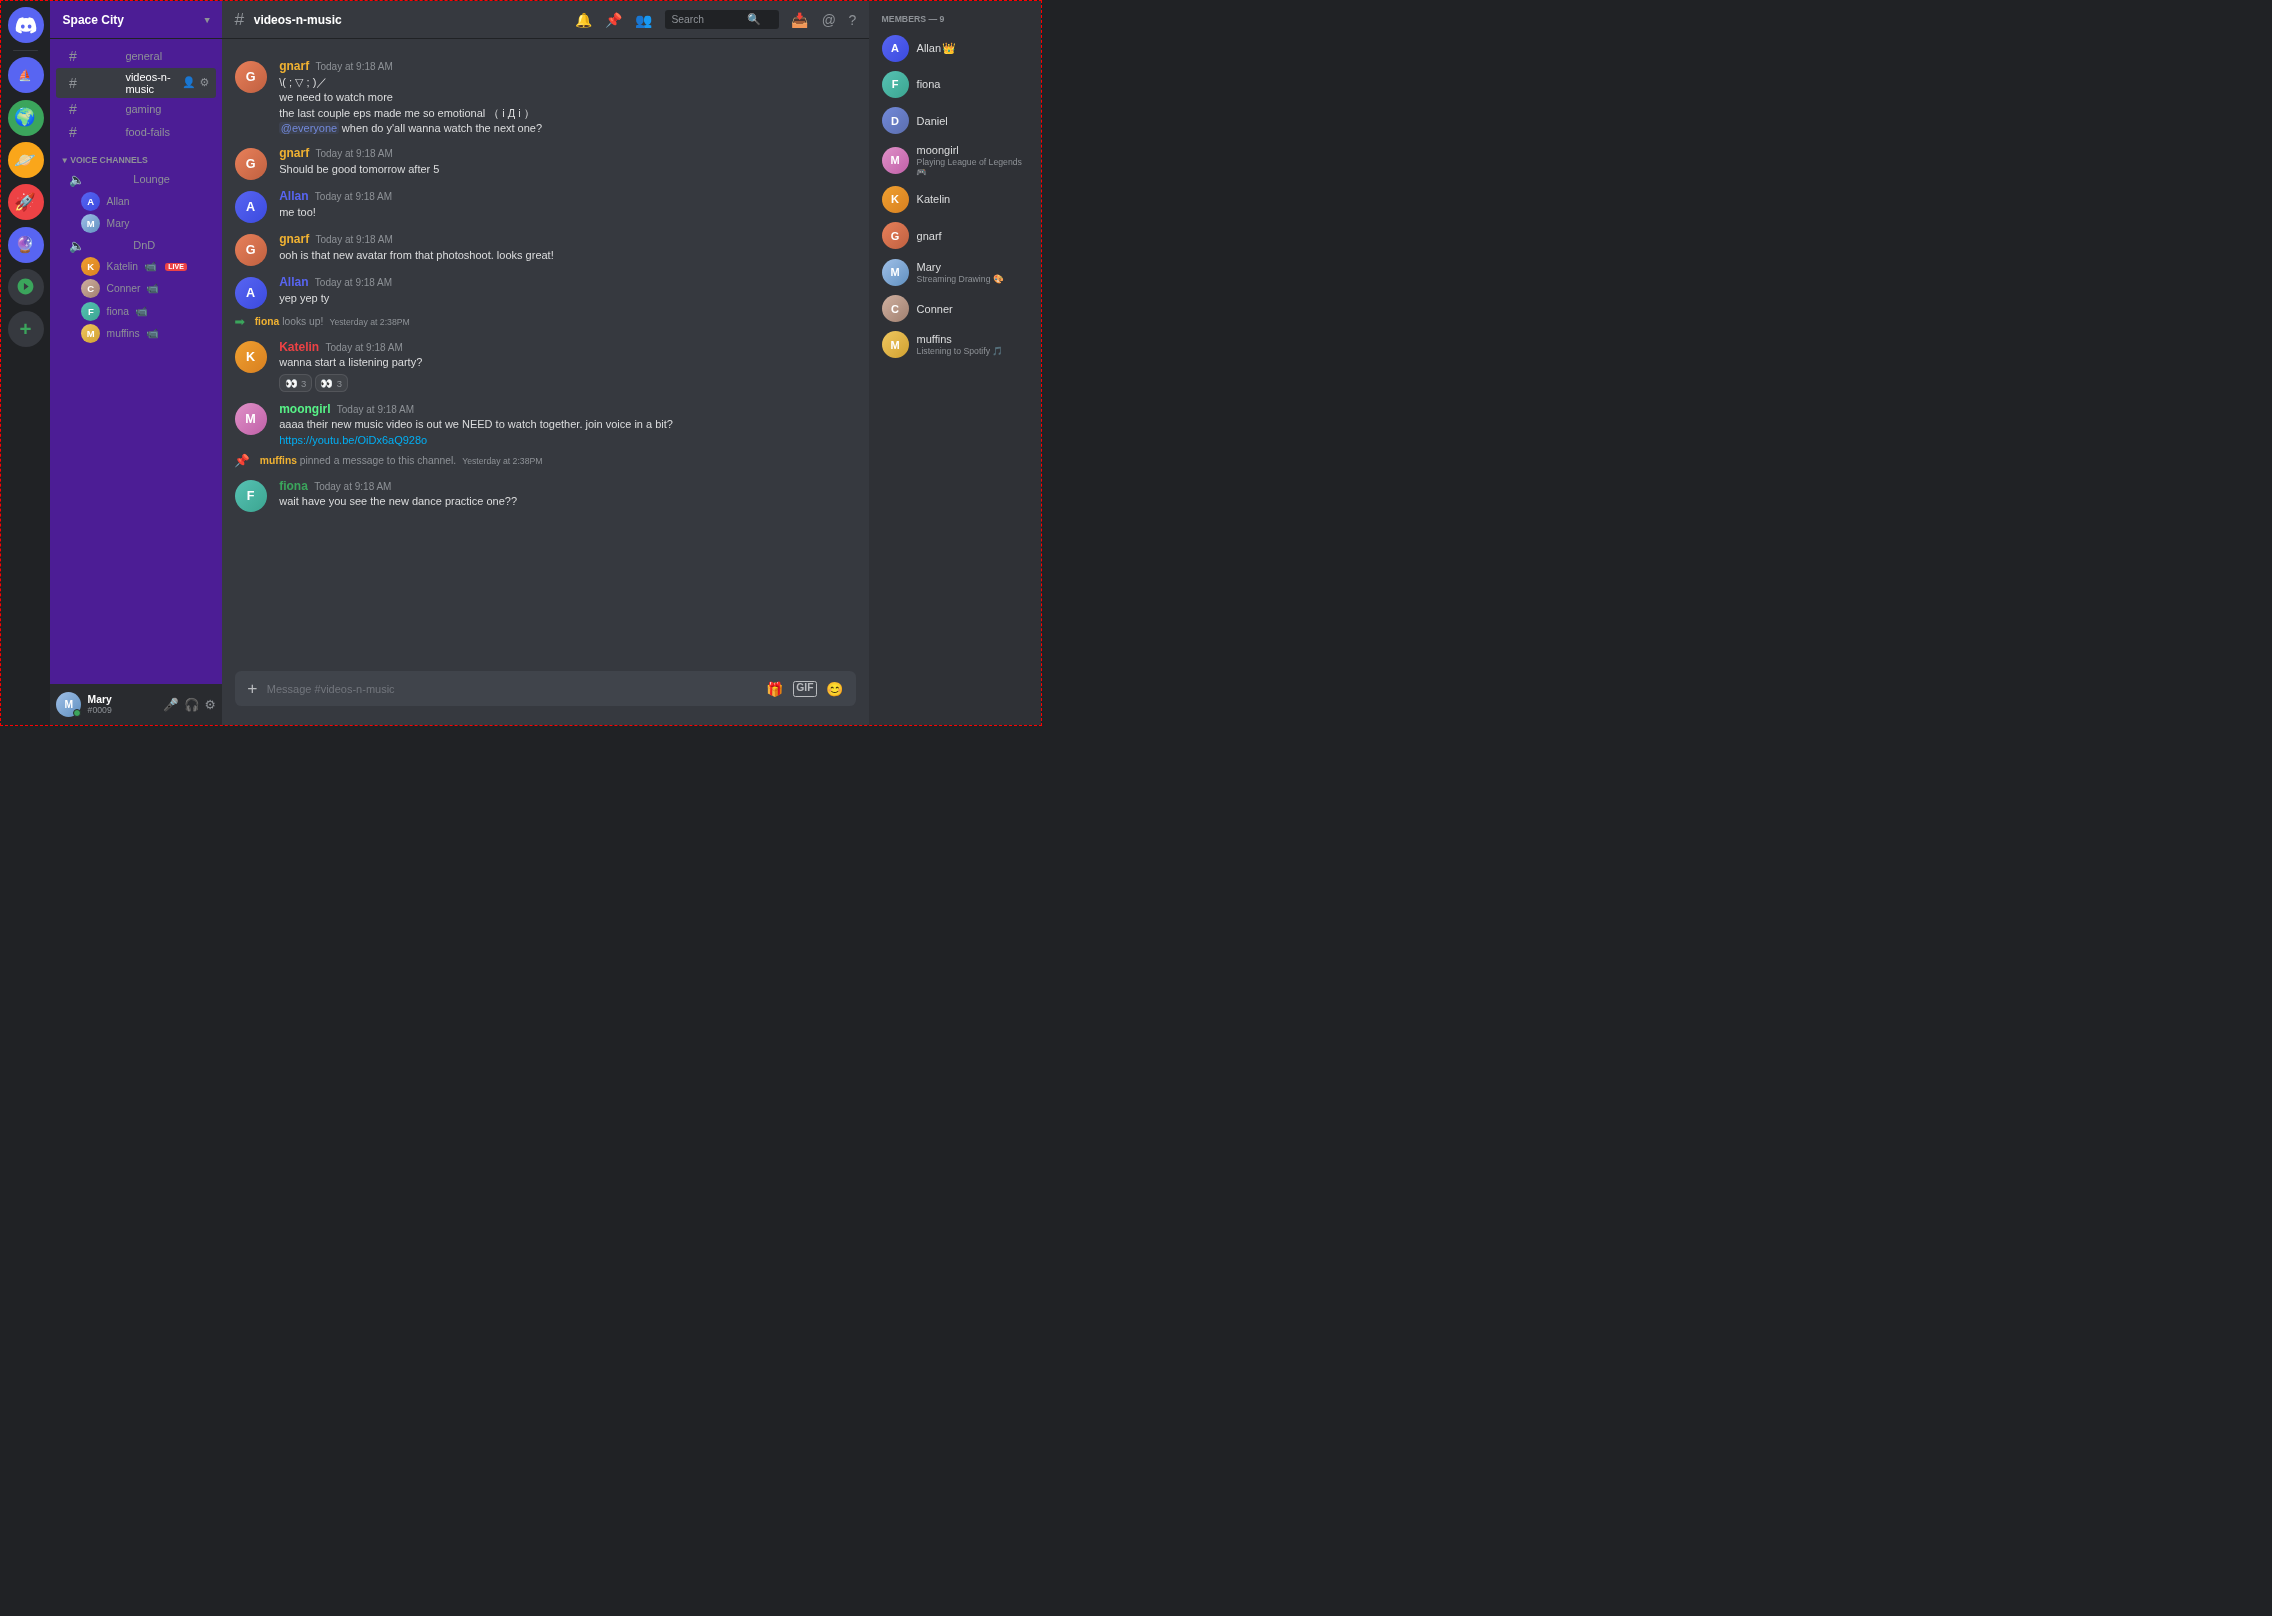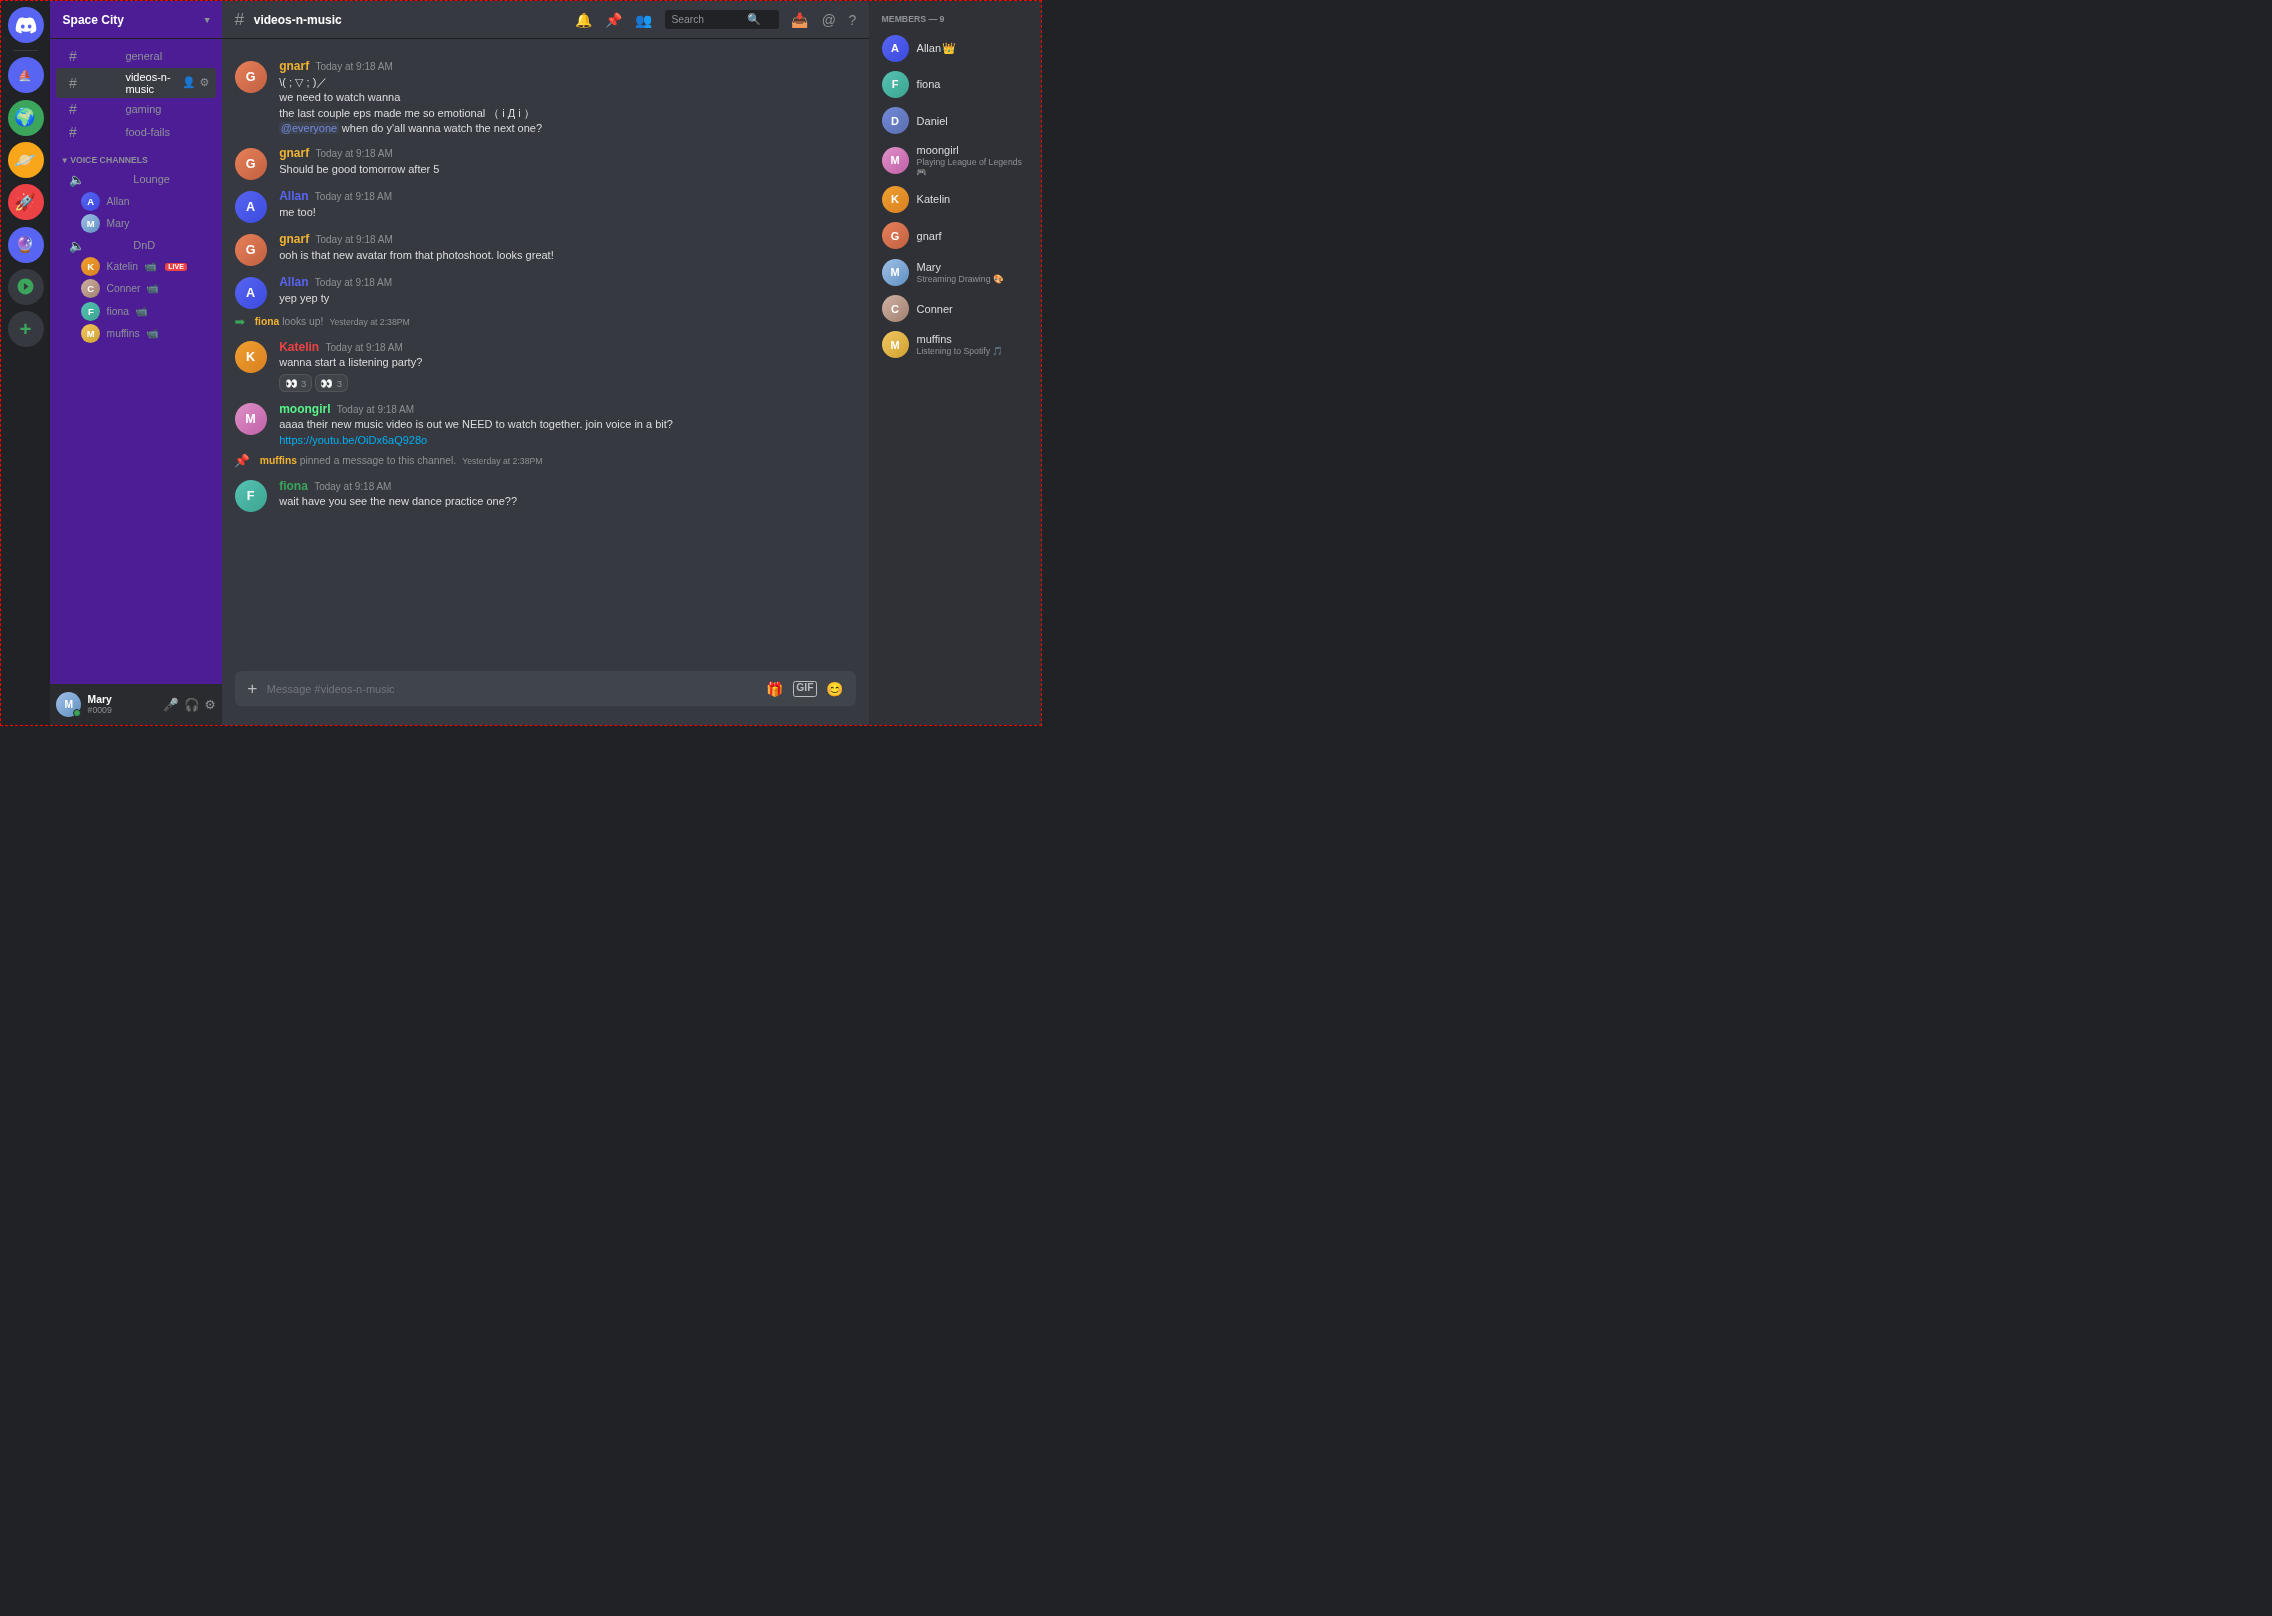--- a/index.html
+++ b/index.html
@@ -537,21 +537,21 @@
   <div class="messages-area">
 
     <div class="message-group msg-first">
       <div class="av-gnarf avatar-placeholder message-avatar" style="display:flex;align-items:center;justify-content:center;color:white;font-weight:bold;font-size:12.6px;">G</div>
       <div class="message-content">
         <div class="message-header">
           <span class="message-author gnarf">gnarf</span>
           <span class="message-timestamp">Today at 9:18 AM</span>
         </div>
         <div class="message-text">\( ; ▽ ; )／</div>
-        <div class="message-text">we need to watch wanna</div>
+        <div class="message-text">we need to watch more</div>
         <div class="message-text">the last couple eps made me so emotional （ i Д i ）</div>
         <div class="message-text"><span class="mention">@everyone</span> when do y'all wanna watch the next one?</div>
       </div>
     </div>
 
     <div class="message-group msg-first">
       <div class="av-gnarf avatar-placeholder message-avatar" style="display:flex;align-items:center;justify-content:center;color:white;font-weight:bold;font-size:12.6px;">G</div>
       <div class="message-content">
         <div class="message-header">
           <span class="message-author gnarf">gnarf</span>

